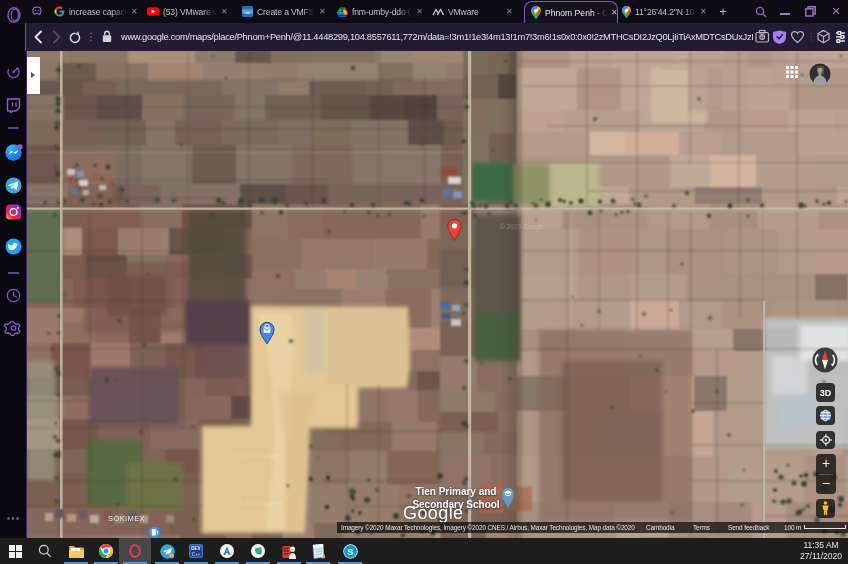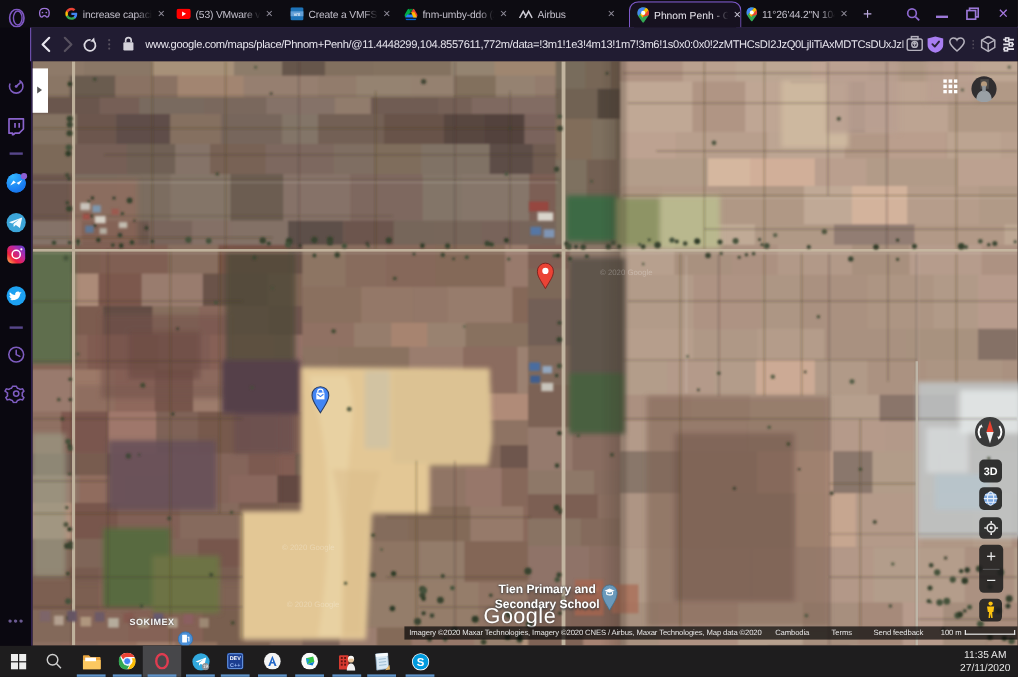--- a/index.html
+++ b/index.html
@@ -89,21 +89,21 @@
     </svg>
     <span class="ttl" style="width:62px;-webkit-mask-image:linear-gradient(90deg,#000 78%,transparent)">fnm-umby-ddo (2(</span>
     <span class="tclose">✕</span>
   </div>
 
   <div class="tab" style="left:432px;width:86px">
     <svg width="12" height="8" viewBox="0 0 12 8" style="margin-right:4px;flex:none">
       <path d="M1,7 L4,1.5 L6,5" fill="none" stroke="#cfcdd6" stroke-width="1.3"></path>
       <path d="M5.5,7 L8.5,1.5 L11.5,7" fill="none" stroke="#cfcdd6" stroke-width="1.3"></path>
     </svg>
-    <span class="ttl" style="width:42px">Airbus</span>
+    <span class="ttl" style="width:42px">VMware</span>
     <span class="tclose" style="margin-left:16px">✕</span>
   </div>
 
   <div id="activetab">
     <svg width="10" height="13" viewBox="0 0 384 512" style="margin:0 4px 0 6px;flex:none">
       <path fill="#34a853" d="M192 0C86 0 0 86 0 192c0 77 27 99 172 310 10 14 30 14 40 0C357 291 384 269 384 192 384 86 298 0 192 0z"></path>
       <path fill="#4285f4" d="M192 0C86 0 0 86 0 192c0 39 7 64 27 96L281 20C254 7 224 0 192 0z"></path>
       <path fill="#fbbc04" d="M281 20 97 241c23 34 50 73 75 109L364 98C345 62 317 35 281 20z"></path>
       <path fill="#ea4335" d="M364 98 172 310l0 0c10 15 30 14 40 0C357 291 384 269 384 192c0-35-7-66-20-94z"></path>
       <circle cx="192" cy="190" r="70" fill="#fff"></circle>
@@ -1128,21 +1128,21 @@
 <svg class="abs" style="left:474px;top:435px" width="14" height="23" viewBox="0 0 14 23">
   <path d="M7,22.5 C3.3,16 0.7,13 0.7,7.7 a6.3,6.3 0 0 1 12.6,0 C13.3,13 10.7,16 7,22.5 Z" fill="#6a99bb" stroke="#44718f" stroke-width="0.7"></path>
   <path d="M2.8,6.2 L7,4.4 L11.2,6.2 L7,8 Z" fill="#fff"></path>
   <path d="M4.6,7.3 V9 C4.6,9.9 9.4,9.9 9.4,9 V7.3" fill="none" stroke="#fff" stroke-width="1"></path>
 </svg>
 
 
 <div class="abs" style="left:376px;top:452px;color:#fff;font-size:18px;letter-spacing:0.4px;text-shadow:0 0 3px rgba(60,60,60,0.9);font-weight:400">Google</div>
 
 
-<div class="abs" style="left:81px;top:463px;color:#f5f5f5;font-size:7.5px;font-weight:bold;letter-spacing:0.4px;text-shadow:0 0 2px #444">SOKIMEX</div>
+<div class="abs" style="left:81px;top:463px;color:#f5f5f5;font-size:7.5px;font-weight:normal;letter-spacing:0.4px;text-shadow:0 0 2px #444">SOKIMEX</div>
 <svg class="abs" style="left:121px;top:475px" width="13" height="13" viewBox="0 0 13 13">
   <circle cx="6.5" cy="6.5" r="6" fill="#4a90d9" stroke="#3a72ad" stroke-width="0.8"></circle>
   <rect x="3.8" y="3" width="4" height="6.5" rx="0.5" fill="#fff"></rect>
   <path d="M8.2,5 h1.2 v3.5" stroke="#fff" stroke-width="0.9" fill="none"></path>
 </svg>
 
 
 </div>
 
 <div id="attrib">

